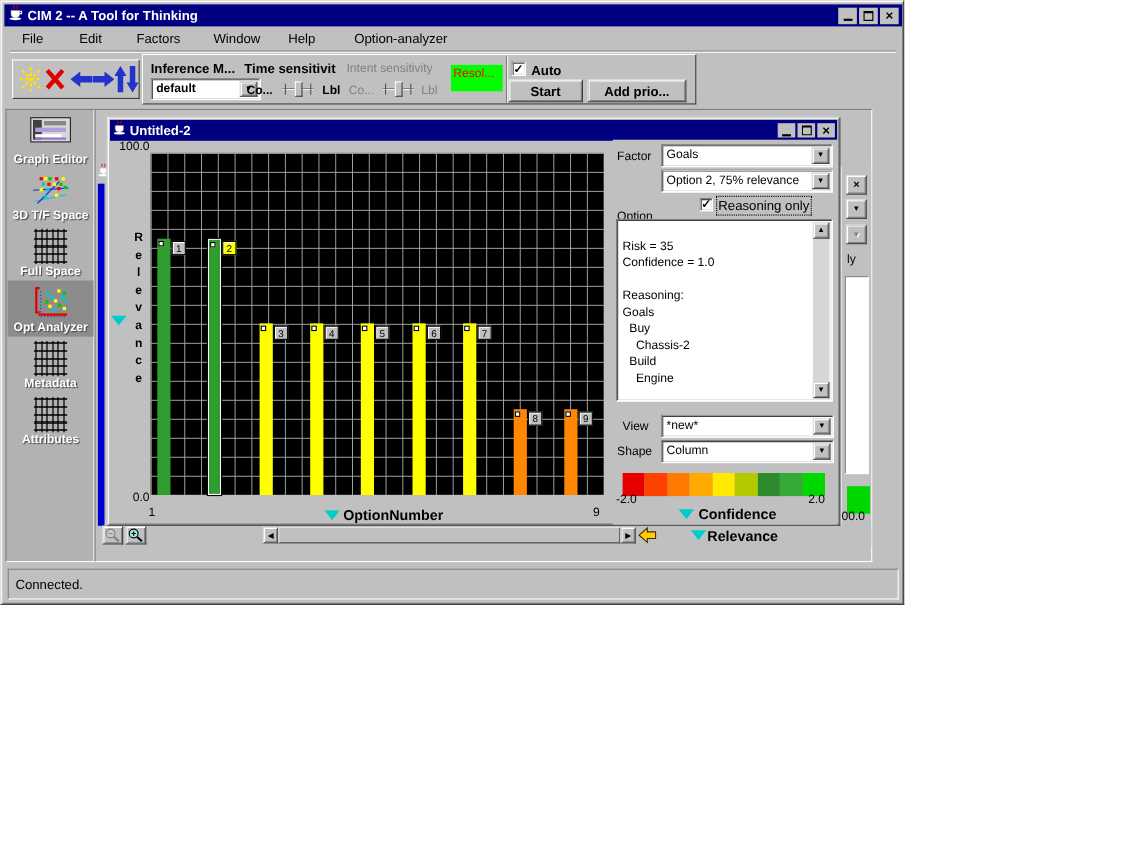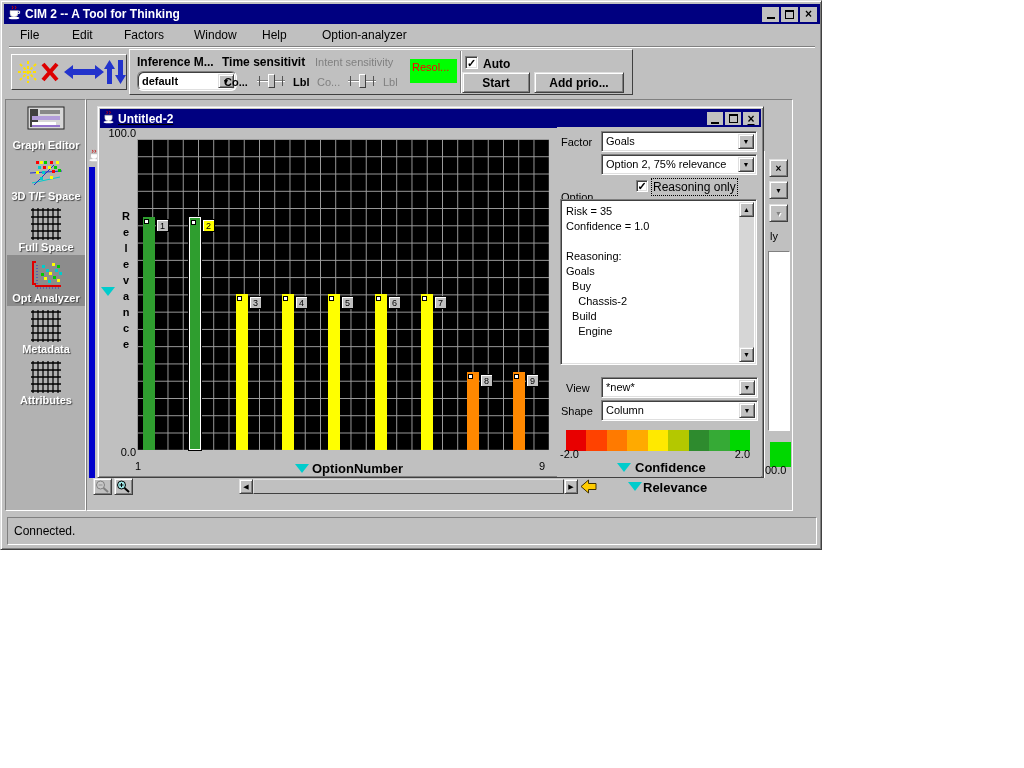--- a/index.html
+++ b/index.html
@@ -80,21 +80,21 @@
   .mini-btn.dis { color:#808080; text-shadow:1px 1px 0 #fff; }
   #hw-bottom { left:87px; top:477px; width:704px; height:19px; background:#c0c0c0; }
   .sb-btn { position:absolute; width:14px; height:15px; background:#c0c0c0; border:1px solid; border-color:#dfdfdf #404040 #404040 #dfdfdf;
             box-shadow: inset 1px 1px 0 #fff, inset -1px -1px 0 #808080;
             display:flex; align-items:center; justify-content:center; font-size:7px; }
   #sb-track { position:absolute; left:165px; top:1px; width:311px; height:15px; background:#c0c0c0;
               border:1px solid; border-color:#dfdfdf #404040 #404040 #dfdfdf; }
 
   
   #inner-window { left:96px; top:105px; width:667px; height:372px; background:#c0c0c0; }
-  #inner-titlebar { left:2px; top:2px; width:661px; height:19px; background:#000080; display:flex; align-items:center; padding:0 2px;text-decoration:underline; }
+  #inner-titlebar { left:2px; top:2px; width:661px; height:19px; background:#000080; display:flex; align-items:center; padding:0 2px; }
   #inner-titlebar .title { color:#fff; font-weight:bold; font-size:12px; margin-left:3px; flex:1; }
   .win-btn.small { width:16px; height:13px; }
 
   
   #plot { left:39px; top:32px; width:412px; height:311px; background-color:#000;
           background-image: linear-gradient(#9e9e9e 1px, transparent 1px), linear-gradient(90deg, #9e9e9e 1px, transparent 1px);
           background-size: 15.26px 17.28px; }
   .bar { position:absolute; bottom:0; width:12px; }
   .bar.sel { border:1px solid #fff; outline:1px solid #000; }
   .bar-handle { position:absolute; left:1px; top:2px; width:5px; height:5px; background:#fff; border:1px solid #000; }
@@ -105,21 +105,21 @@
   .ylet { position:absolute; font-size:11px; font-weight:bold; width:12px; text-align:center; }
   .cyan-tri { position:absolute; width:0; height:0; border-left:7px solid transparent; border-right:7px solid transparent;
               border-top:9px solid #00cccc; }
   .axis-label { position:absolute; font-size:13px; font-weight:bold; white-space:nowrap; }
 
   
   #right-panel { left:459px; top:20px; width:204px; height:350px; background:#c0c0c0; }
   .pan-lbl { position:absolute; font-size:11px; white-space:nowrap; }
   #reason-box { left:3px; top:72px; width:197px; height:166px; background:#fff; border:1px solid; border-color:#808080 #fff #fff #808080;
                 box-shadow: inset 1px 1px 0 #404040, inset -1px -1px 0 #dfdfdf; overflow:hidden; }
-  #reason-text { position:absolute; left:5px; top:4px; font-size:11px; line-height:15px; white-space:pre; }
+  #reason-text { position:absolute; left:5px; top:17px; font-size:11px; line-height:15px; white-space:pre; }
   #reason-vsb { position:absolute; right:2px; top:2px; bottom:2px; width:15px; background:#d6d6d6; }
   .vsb-btn { position:absolute; left:0; width:15px; height:15px; background:#c0c0c0; border:1px solid; border-color:#dfdfdf #404040 #404040 #dfdfdf;
              box-shadow: inset 1px 1px 0 #fff, inset -1px -1px 0 #808080;
              display:flex; align-items:center; justify-content:center; font-size:7px; }
   #legend { left:9px; top:303px; width:184px; height:21px; display:flex; }
   #legend .seg { flex:1; height:100%; }
   .focus-dotted { outline:1px dotted #000; outline-offset:1px; }
 
   
   #statusbar { left:6px; top:516px; width:810px; height:28px; }
@@ -194,21 +194,21 @@
     </span>
     <span class="abs" style="left:103px;top:5px;">
       <svg width="11" height="24" viewBox="0 0 11 24">
           <polygon points="5.5,24 11,15 8,15 8,0 3,0 3,15 0,15" fill="#2233cc"></polygon>
         </svg>
     </span>
   </div>
 
   <div id="main-group" class="abs raised">
     <span class="tb-lbl" style="left:7px;top:5px;font-size:12px;">Inference M...</span>
-    <div class="combo" style="left:7px;top:21px;width:100px;height:20px;font-weight:bold;border-radius:6px;">
+    <div class="combo" style="left:7px;top:21px;width:100px;height:20px;font-weight:bold;">
       <span>default</span>
       <span class="combo-arrow">▼</span>
     </div>
     <span class="tb-lbl" style="left:92px;top:5px;font-size:12px;">Time sensitivit</span>
     <span class="tb-lbl" style="left:94px;top:26px;">Co...</span>
     <div class="slider" style="left:127px;top:22px;">
       <div class="sl-track"></div>
       <div class="sl-tick" style="left:2px;"></div>
       <div class="sl-tick" style="right:2px;"></div>
       <div class="sl-thumb"></div>

